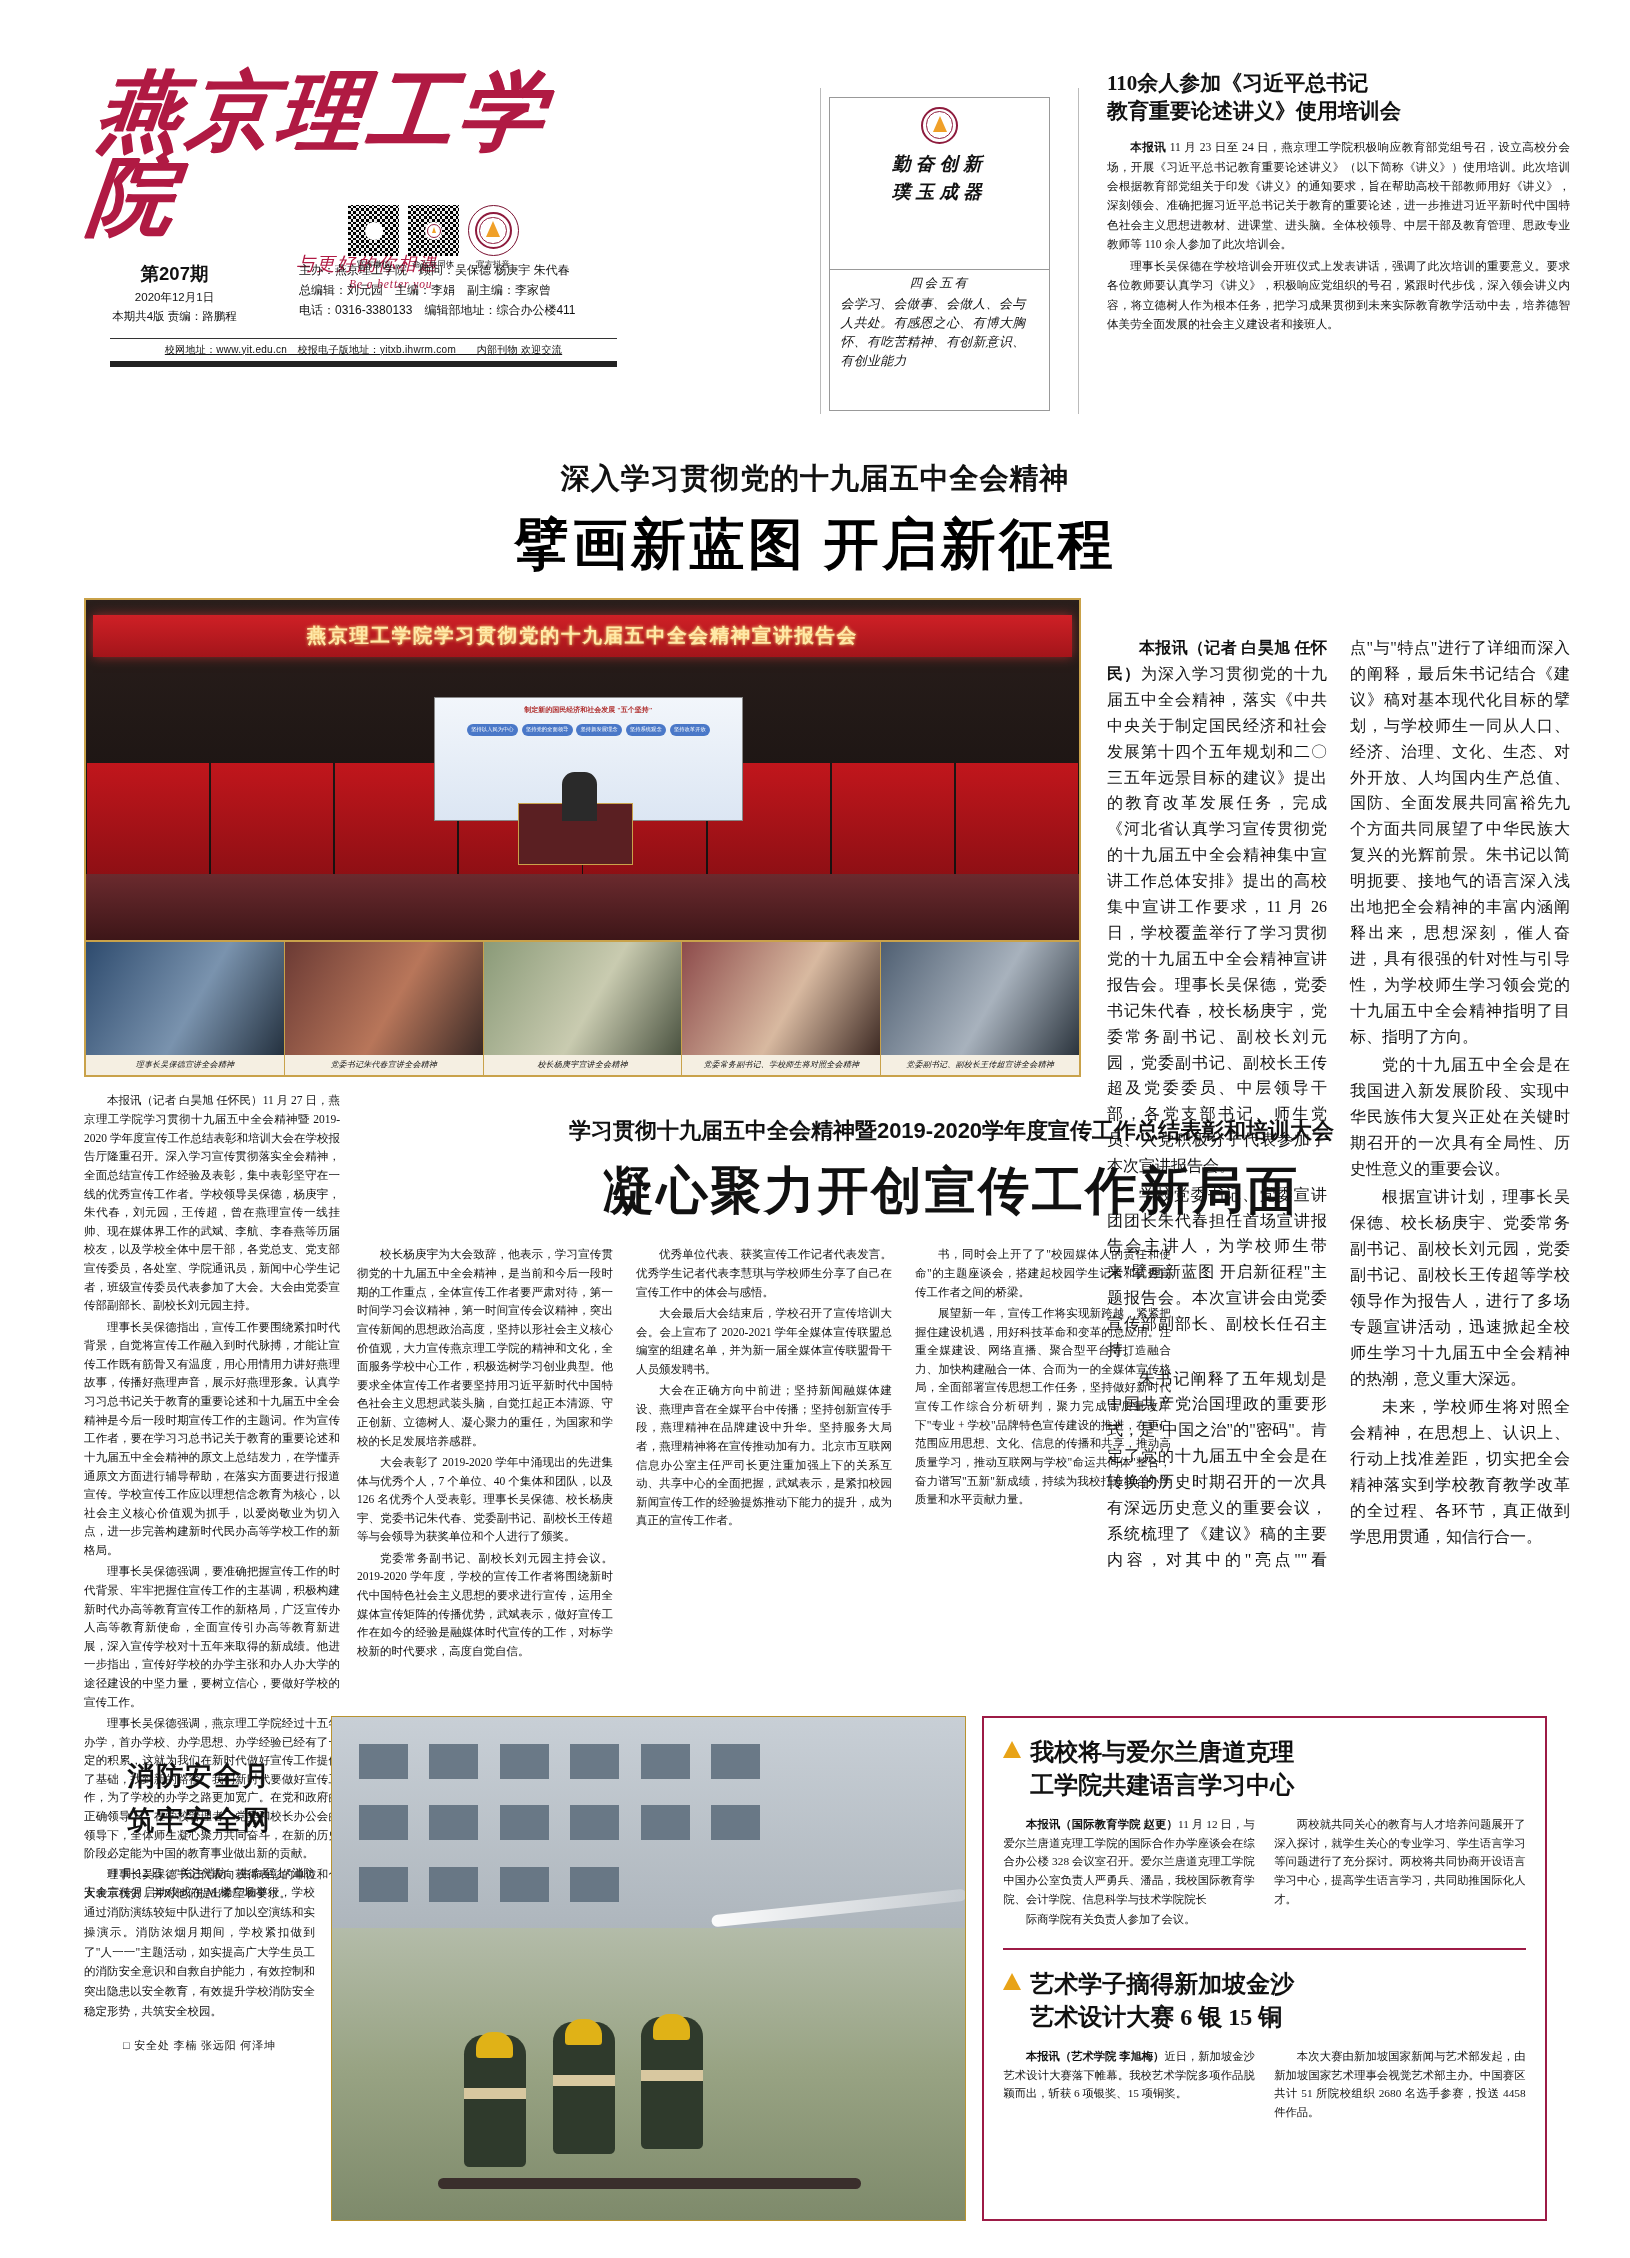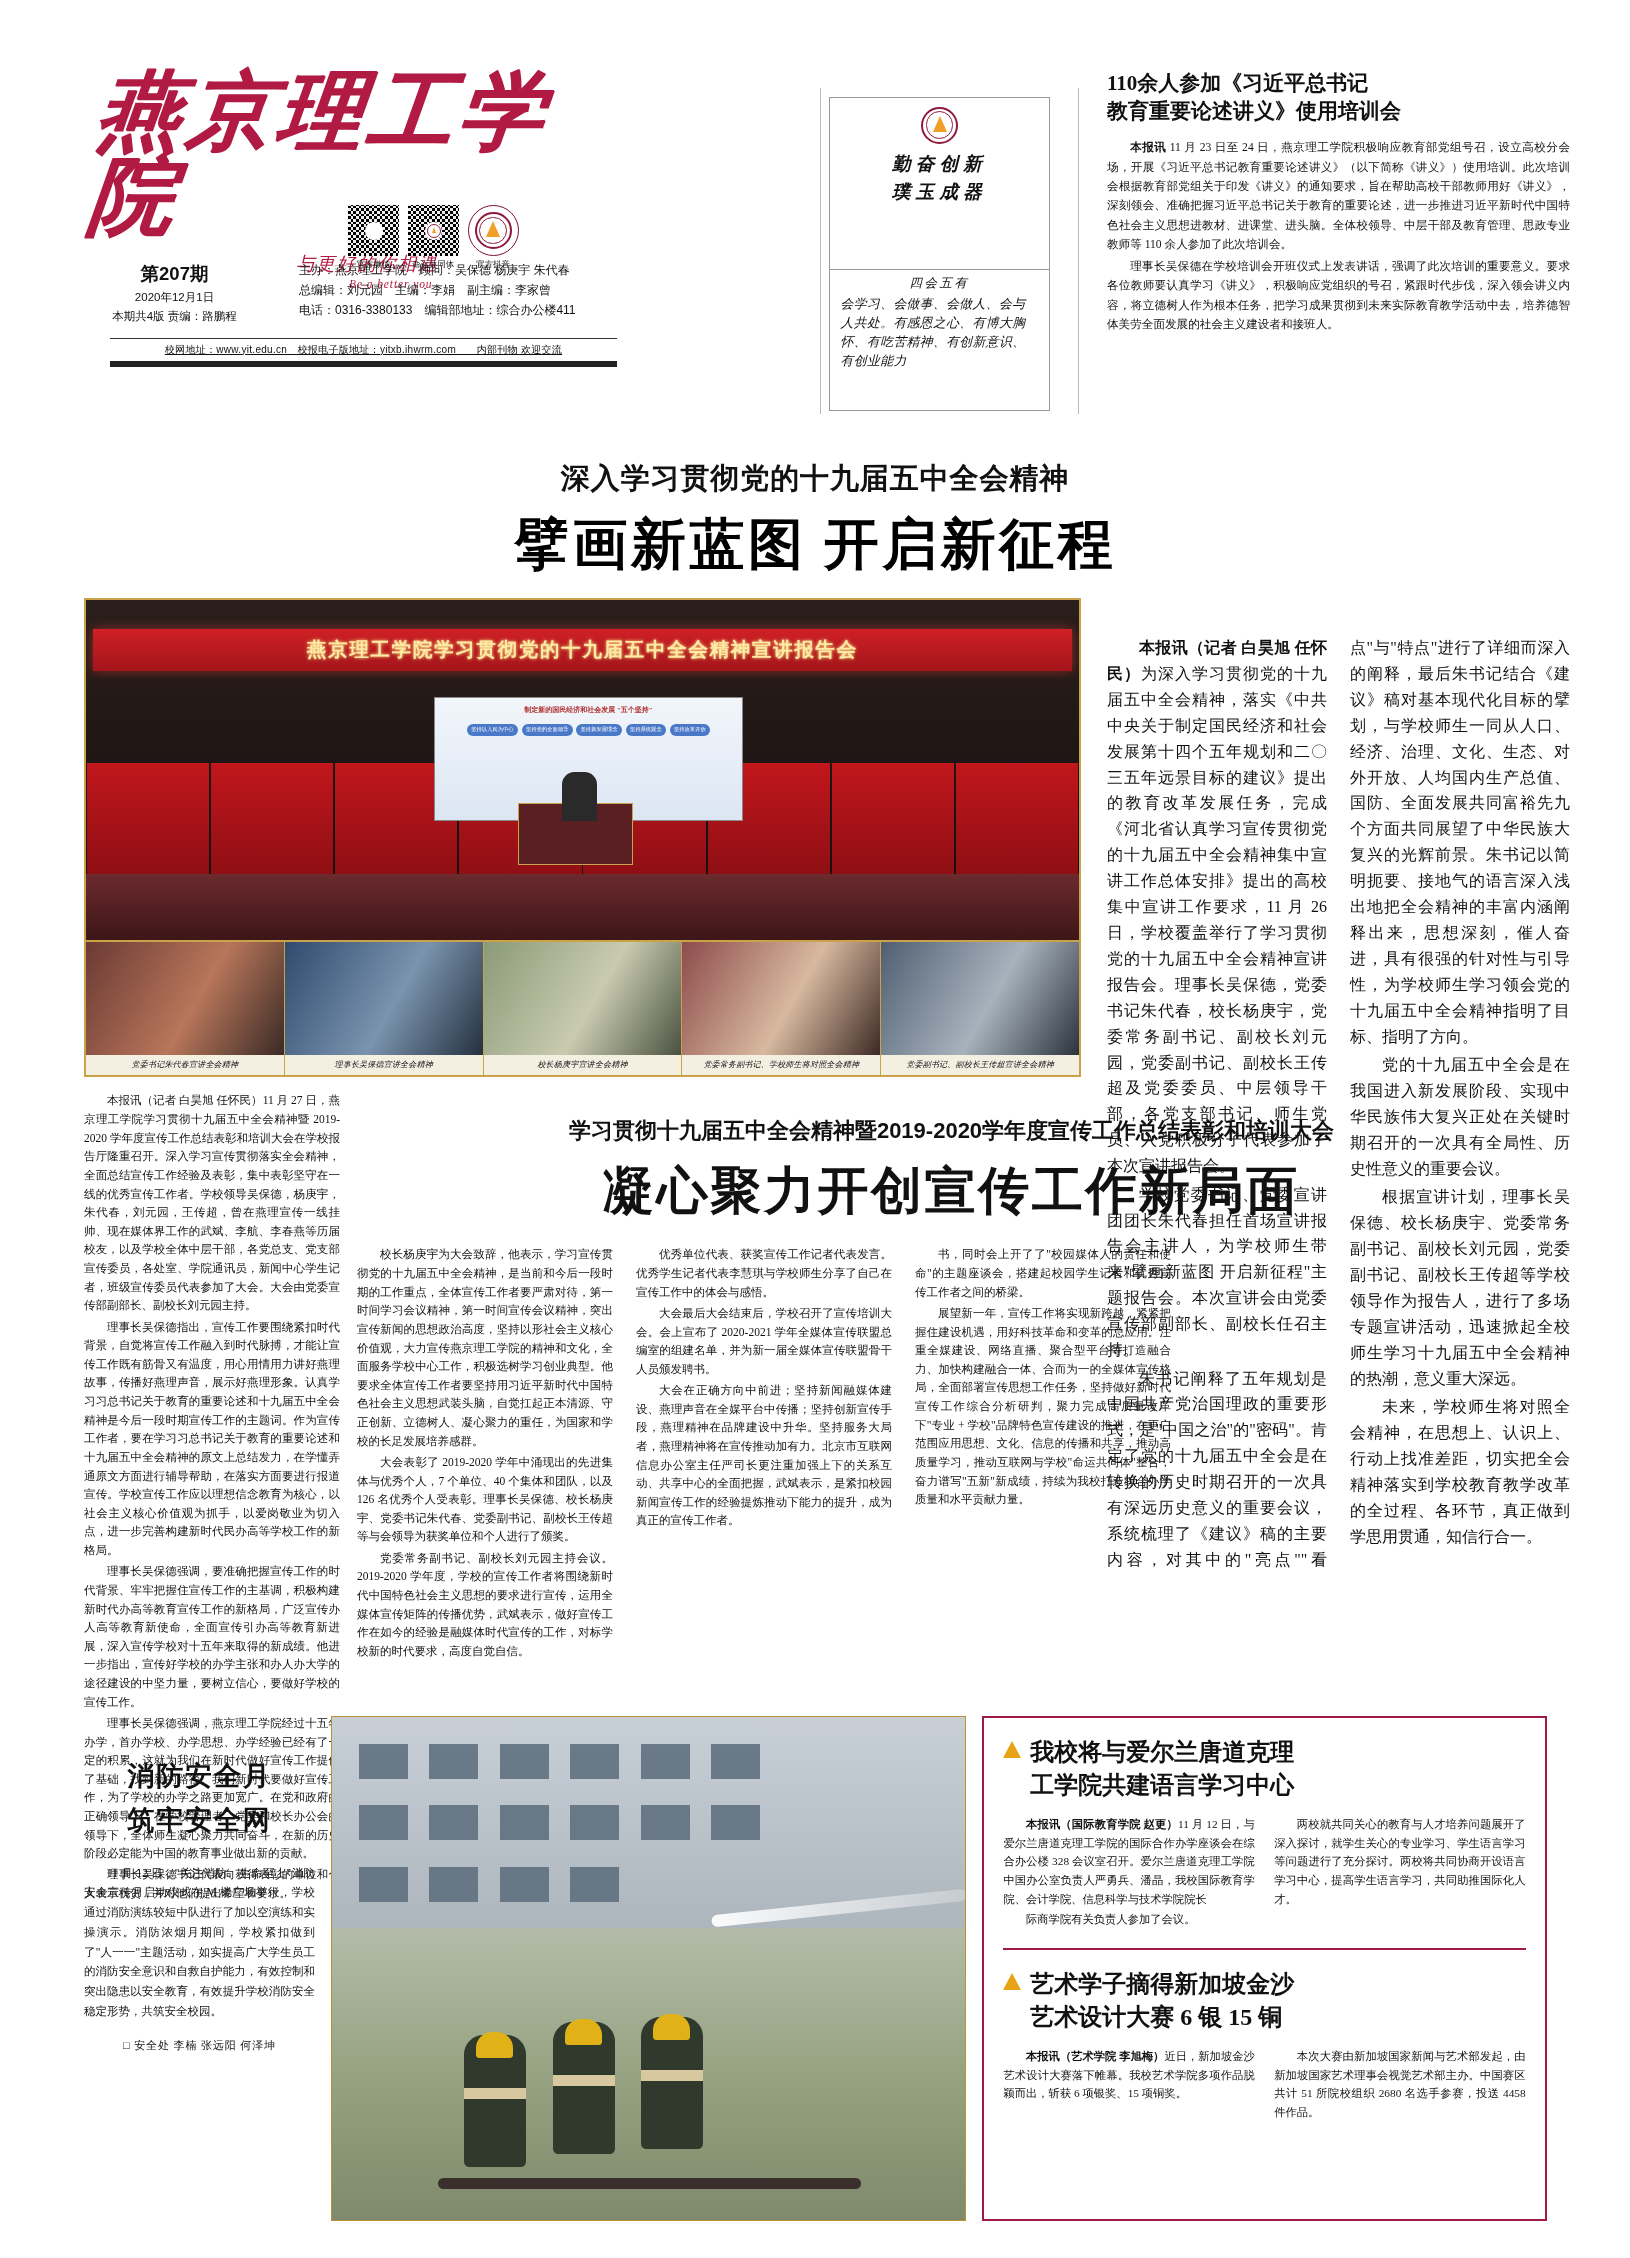--- a/index.html
+++ b/index.html
@@ -102,21 +102,21 @@
   .mainhead { margin-top: 7px; text-align: center; }
   .mh-kicker { font-family:"Liberation Serif",serif; font-weight:bold; font-size:29px;
      letter-spacing:0.9px; color:#111; }
   .mh-title { font-family:"Liberation Serif",serif; font-weight:bold; font-size:55px;
      letter-spacing:3.5px; margin-top:8.8px; color:#000;}
 
   
   .photo-row { display:flex; gap:0; margin-top: 16px; }
   .photo-main { width:997px; border:2.6px solid #c9a24a; }
   .pm-inner { position:relative; height:340px; background: linear-gradient(#2a1f1c,#120d0c); overflow:hidden;}
-  .pm-banner { position:absolute; left:7px; right:7px; top:29px; height:42px; background:linear-gradient(#cf2026,#a3151a);
+  .pm-banner { position:absolute; left:7px; right:7px; top:15px; height:42px; background:linear-gradient(#cf2026,#a3151a);
      display:flex; align-items:center; justify-content:center; box-shadow:0 0 10.6px rgba(255,60,60,.5);}
   .pm-banner span { color:#ffe9a8; font-weight:bold; font-size:19.4px; letter-spacing:1.8px;
      font-family:"Liberation Serif",serif; text-shadow:0 0 3.5px #ff8; }
   .pm-screen { position:absolute; left:348px; top:97px; width:309px; height:124px;
      background:linear-gradient(#f2f6fb,#dce6f3); border:1.8px solid #888; }
   .pm-screen-t { font-size:7px; text-align:center; margin-top:7px; color:#b0302f; font-weight:bold;}
   .pm-bubbles { display:flex; flex-wrap:wrap; justify-content:center; gap:3.5px; margin-top:8.8px; }
   .pm-bub { background:#4a78c8; color:#fff; font-size:5.3px; padding:2.6px 4.4px; border-radius:7px; }
   .pm-flags { position:absolute; left:0; right:0; top:163px; height:115px; display:flex; }
   .pm-flag { flex:1; background:linear-gradient(#c1161c,#8d0f14); margin:0 0.9px; }
@@ -300,26 +300,26 @@
         </div>
         <div class="pm-podium"></div>
         <div class="pm-figure"></div>
         <div class="pm-seats"></div>
       </div>
     </div>
   </div>
 
   <div class="photo-strip">
     <div class="ps-item">
+      <div class="ps-img" style="background:linear-gradient(120deg,#2e4b6e,#7a93ae 55%,#24313f);"></div>
+      <div class="ps-cap">理事长吴保德宣讲全会精神</div>
+    </div>
+    <div class="ps-item">
       <div class="ps-img" style="background:linear-gradient(120deg,#6b3a34,#b8765a 55%,#3a2a26);"></div>
       <div class="ps-cap">党委书记朱代春宣讲全会精神</div>
-    </div>
-    <div class="ps-item">
-      <div class="ps-img" style="background:linear-gradient(120deg,#2e4b6e,#7a93ae 55%,#24313f);"></div>
-      <div class="ps-cap">理事长吴保德宣讲全会精神</div>
     </div>
     <div class="ps-item">
       <div class="ps-img" style="background:linear-gradient(120deg,#8a9a78,#c9cbb0 55%,#4a5240);"></div>
       <div class="ps-cap">校长杨庚宇宣讲全会精神</div>
     </div>
     <div class="ps-item">
       <div class="ps-img" style="background:linear-gradient(120deg,#8d4b4b,#d8b9a0 55%,#3d2a24);"></div>
       <div class="ps-cap">党委常务副书记、学校师生将对照全会精神</div>
     </div>
     <div class="ps-item">

